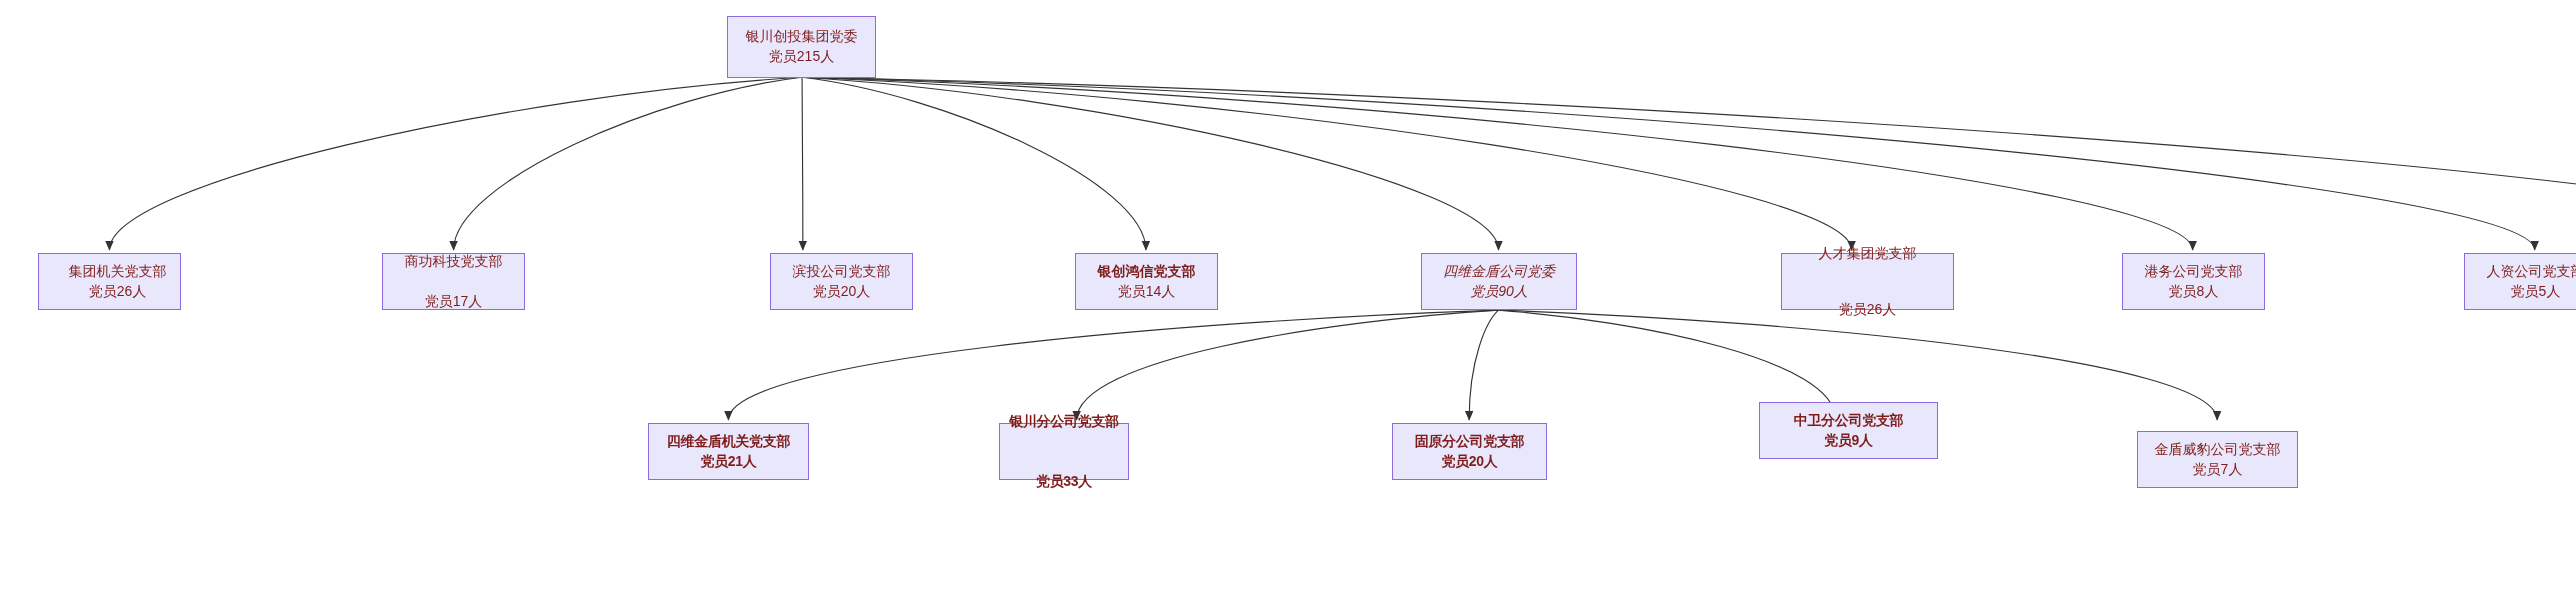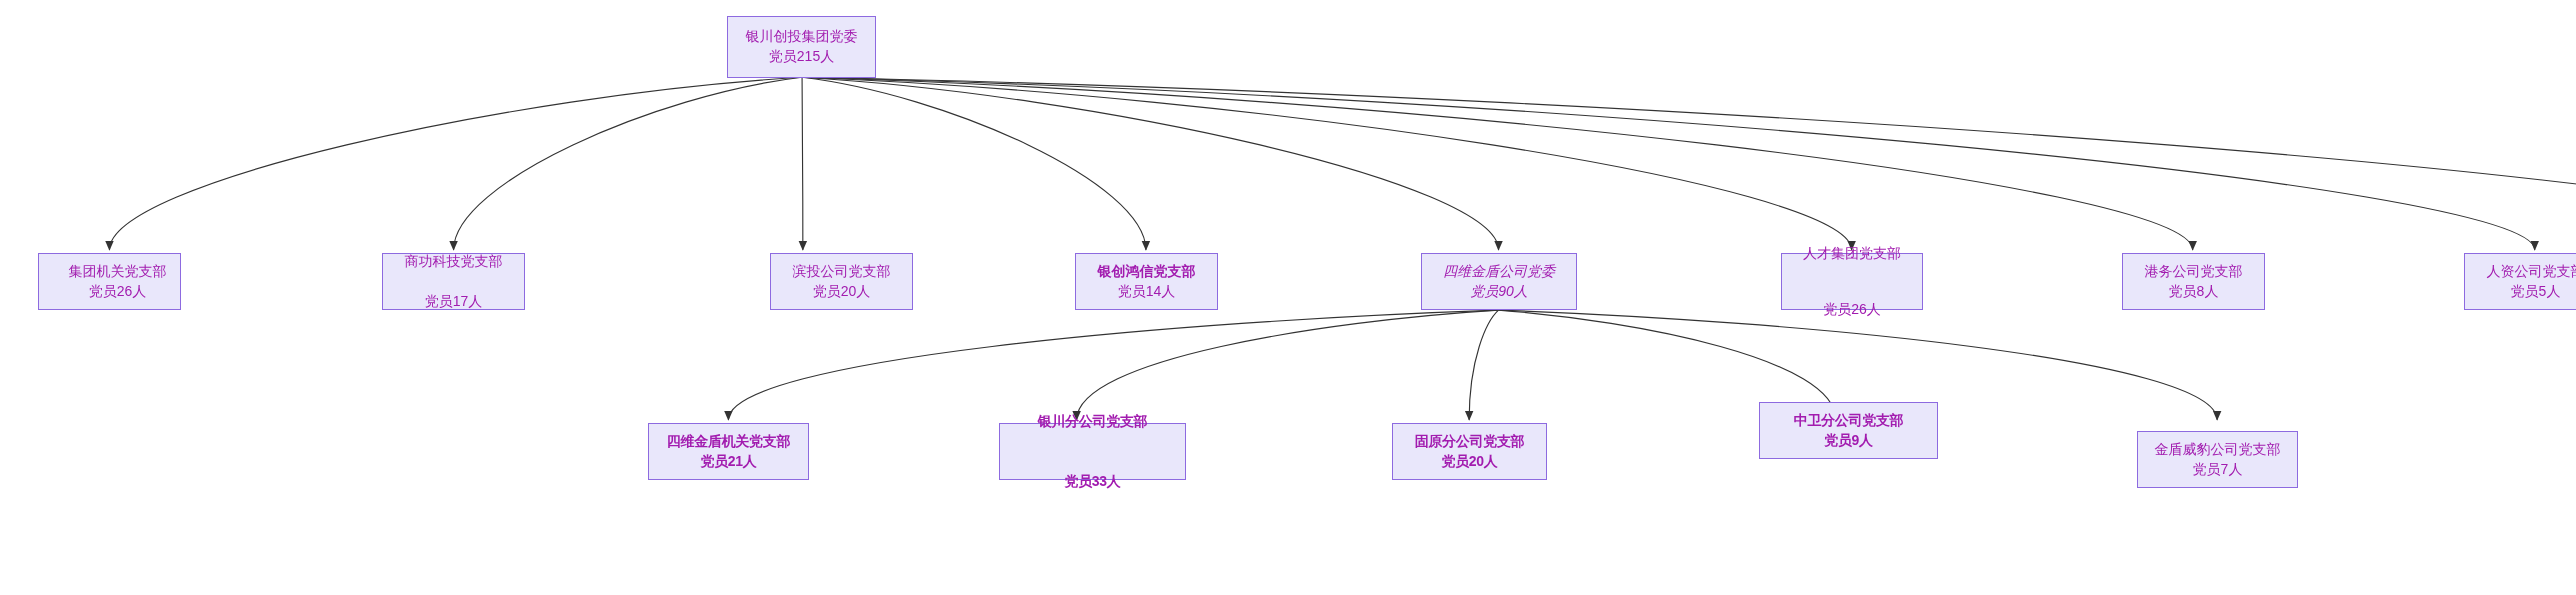--- a/index.html
+++ b/index.html
@@ -9,21 +9,21 @@
   #edges{position:absolute;left:0;top:0;width:3114px;height:595px;}
   .node{
     position:absolute;
     box-sizing:border-box;
     background:#e9e7fb;
     border:1px solid #8d6ae0;
     display:flex;
     flex-direction:column;
     align-items:center;
     justify-content:center;
-    color:#a21caf;
+    color:#7f1d1d;
     font-size:14px;
     line-height:1.42;
     text-align:center;
     white-space:nowrap;
   }
   .node .ttl{display:block;}
   .node .cnt{display:block;}
   .b .ttl{font-weight:bold;text-align:right;}
   .heavy .ttl,.heavy .cnt{font-weight:bold;letter-spacing:-0.3px;}
 </style>
@@ -72,37 +72,37 @@
         <span class="cnt">党员20人</span>
       </div>
       <div class="node b" style="left: 1075px; top: 253px; width: 143px; height: 57px;">
         <span class="ttl">银创鸿信党支部</span>
         <span class="cnt">党员14人</span>
       </div>
       <div class="node" style="left: 1421px; top: 253px; width: 156px; height: 57px; font-style: italic;">
         <span class="ttl">四维金盾公司党委</span>
         <span class="cnt">党员90人</span>
       </div>
-      <div class="node" style="left: 1781px; top: 253px; width: 142px; height: 57px; gap: 36px;">
+      <div class="node" style="left: 1781px; top: 253px; width: 173px; height: 57px; gap: 36px;">
         <span class="ttl">人才集团党支部</span>
         <span class="cnt">党员26人</span>
       </div>
       <div class="node" style="left: 2122px; top: 253px; width: 143px; height: 57px;">
         <span class="ttl">港务公司党支部</span>
         <span class="cnt">党员8人</span>
       </div>
       <div class="node" style="left: 2464px; top: 253px; width: 143px; height: 57px;">
         <span class="ttl">人资公司党支部</span>
         <span class="cnt">党员5人</span>
       </div>
       <div class="node heavy" style="left: 648px; top: 423px; width: 161px; height: 57px;">
         <span class="ttl">四维金盾机关党支部</span>
         <span class="cnt">党员21人</span>
       </div>
-      <div class="node heavy" style="left: 999px; top: 423px; width: 187px; height: 57px; gap: 40px;">
+      <div class="node heavy" style="left: 999px; top: 423px; width: 130px; height: 57px; gap: 40px;">
         <span class="ttl">银川分公司党支部</span>
         <span class="cnt">党员33人</span>
       </div>
       <div class="node heavy" style="left: 1392px; top: 423px; width: 155px; height: 57px; justify-content: center;">
         <span class="ttl">固原分公司党支部</span>
         <span class="cnt">党员20人</span>
       </div>
       <div class="node heavy" style="left: 1759px; top: 402px; width: 179px; height: 57px;">
         <span class="ttl">中卫分公司党支部</span>
         <span class="cnt">党员9人</span>

